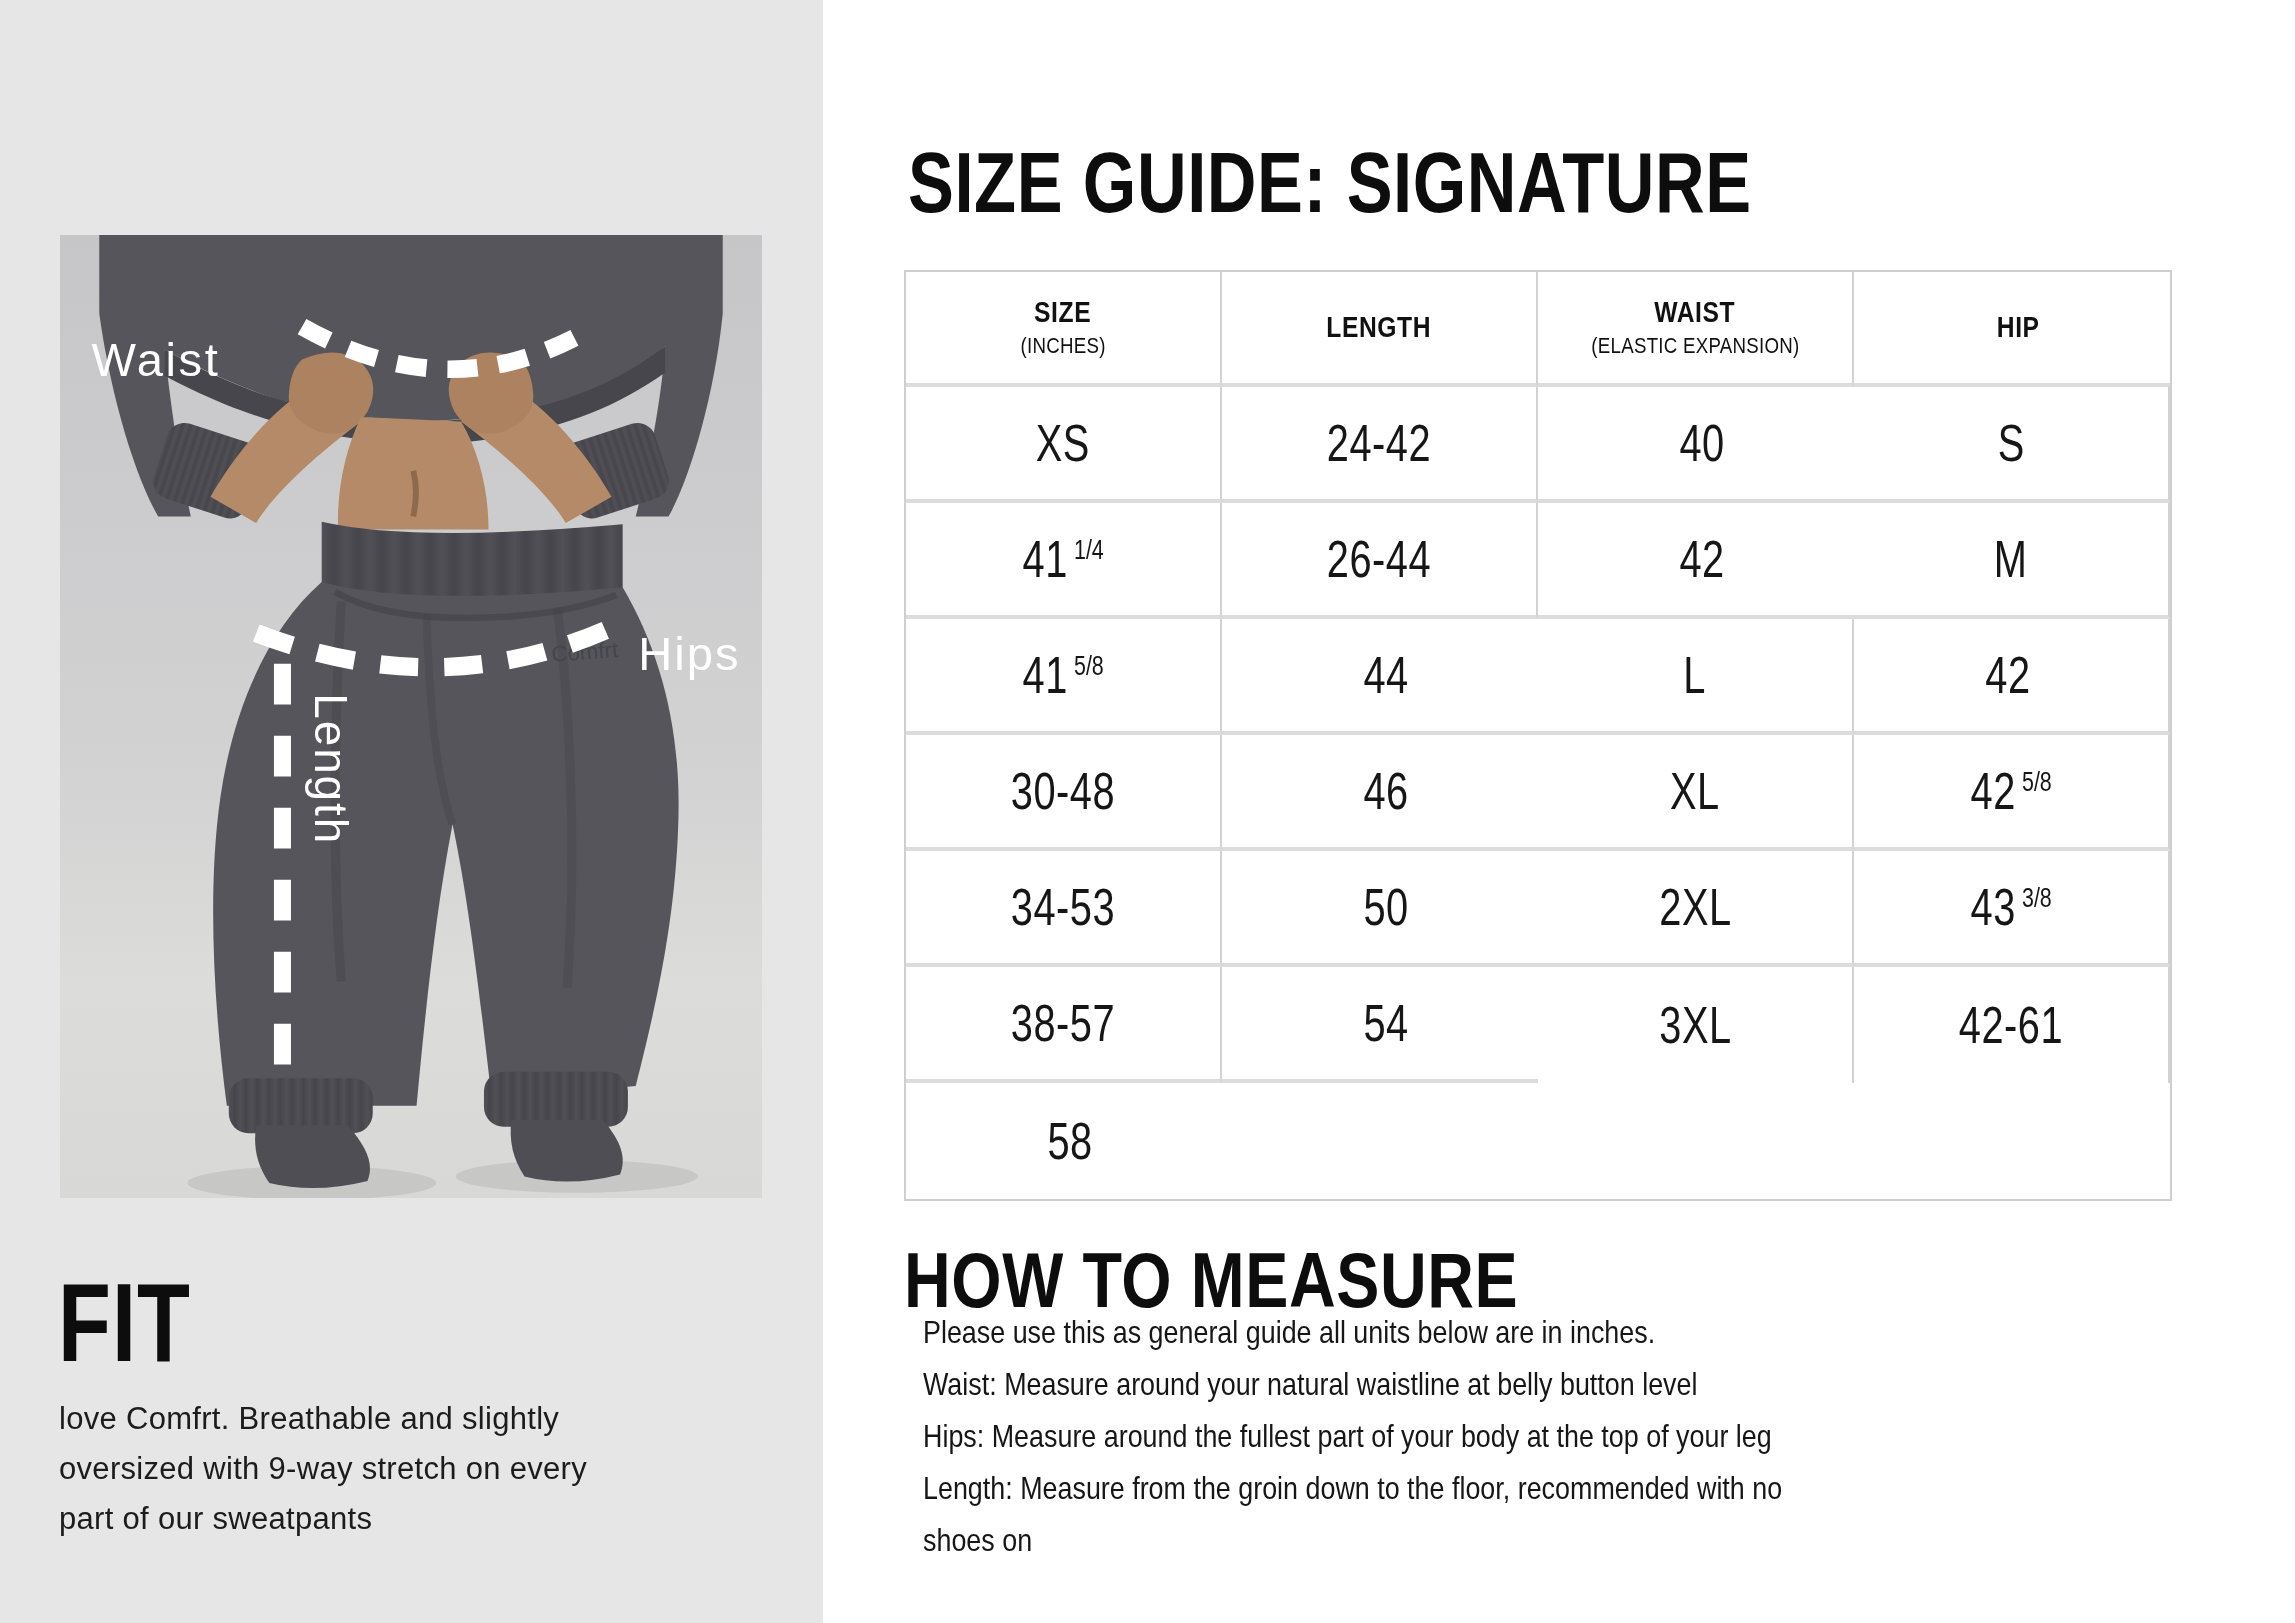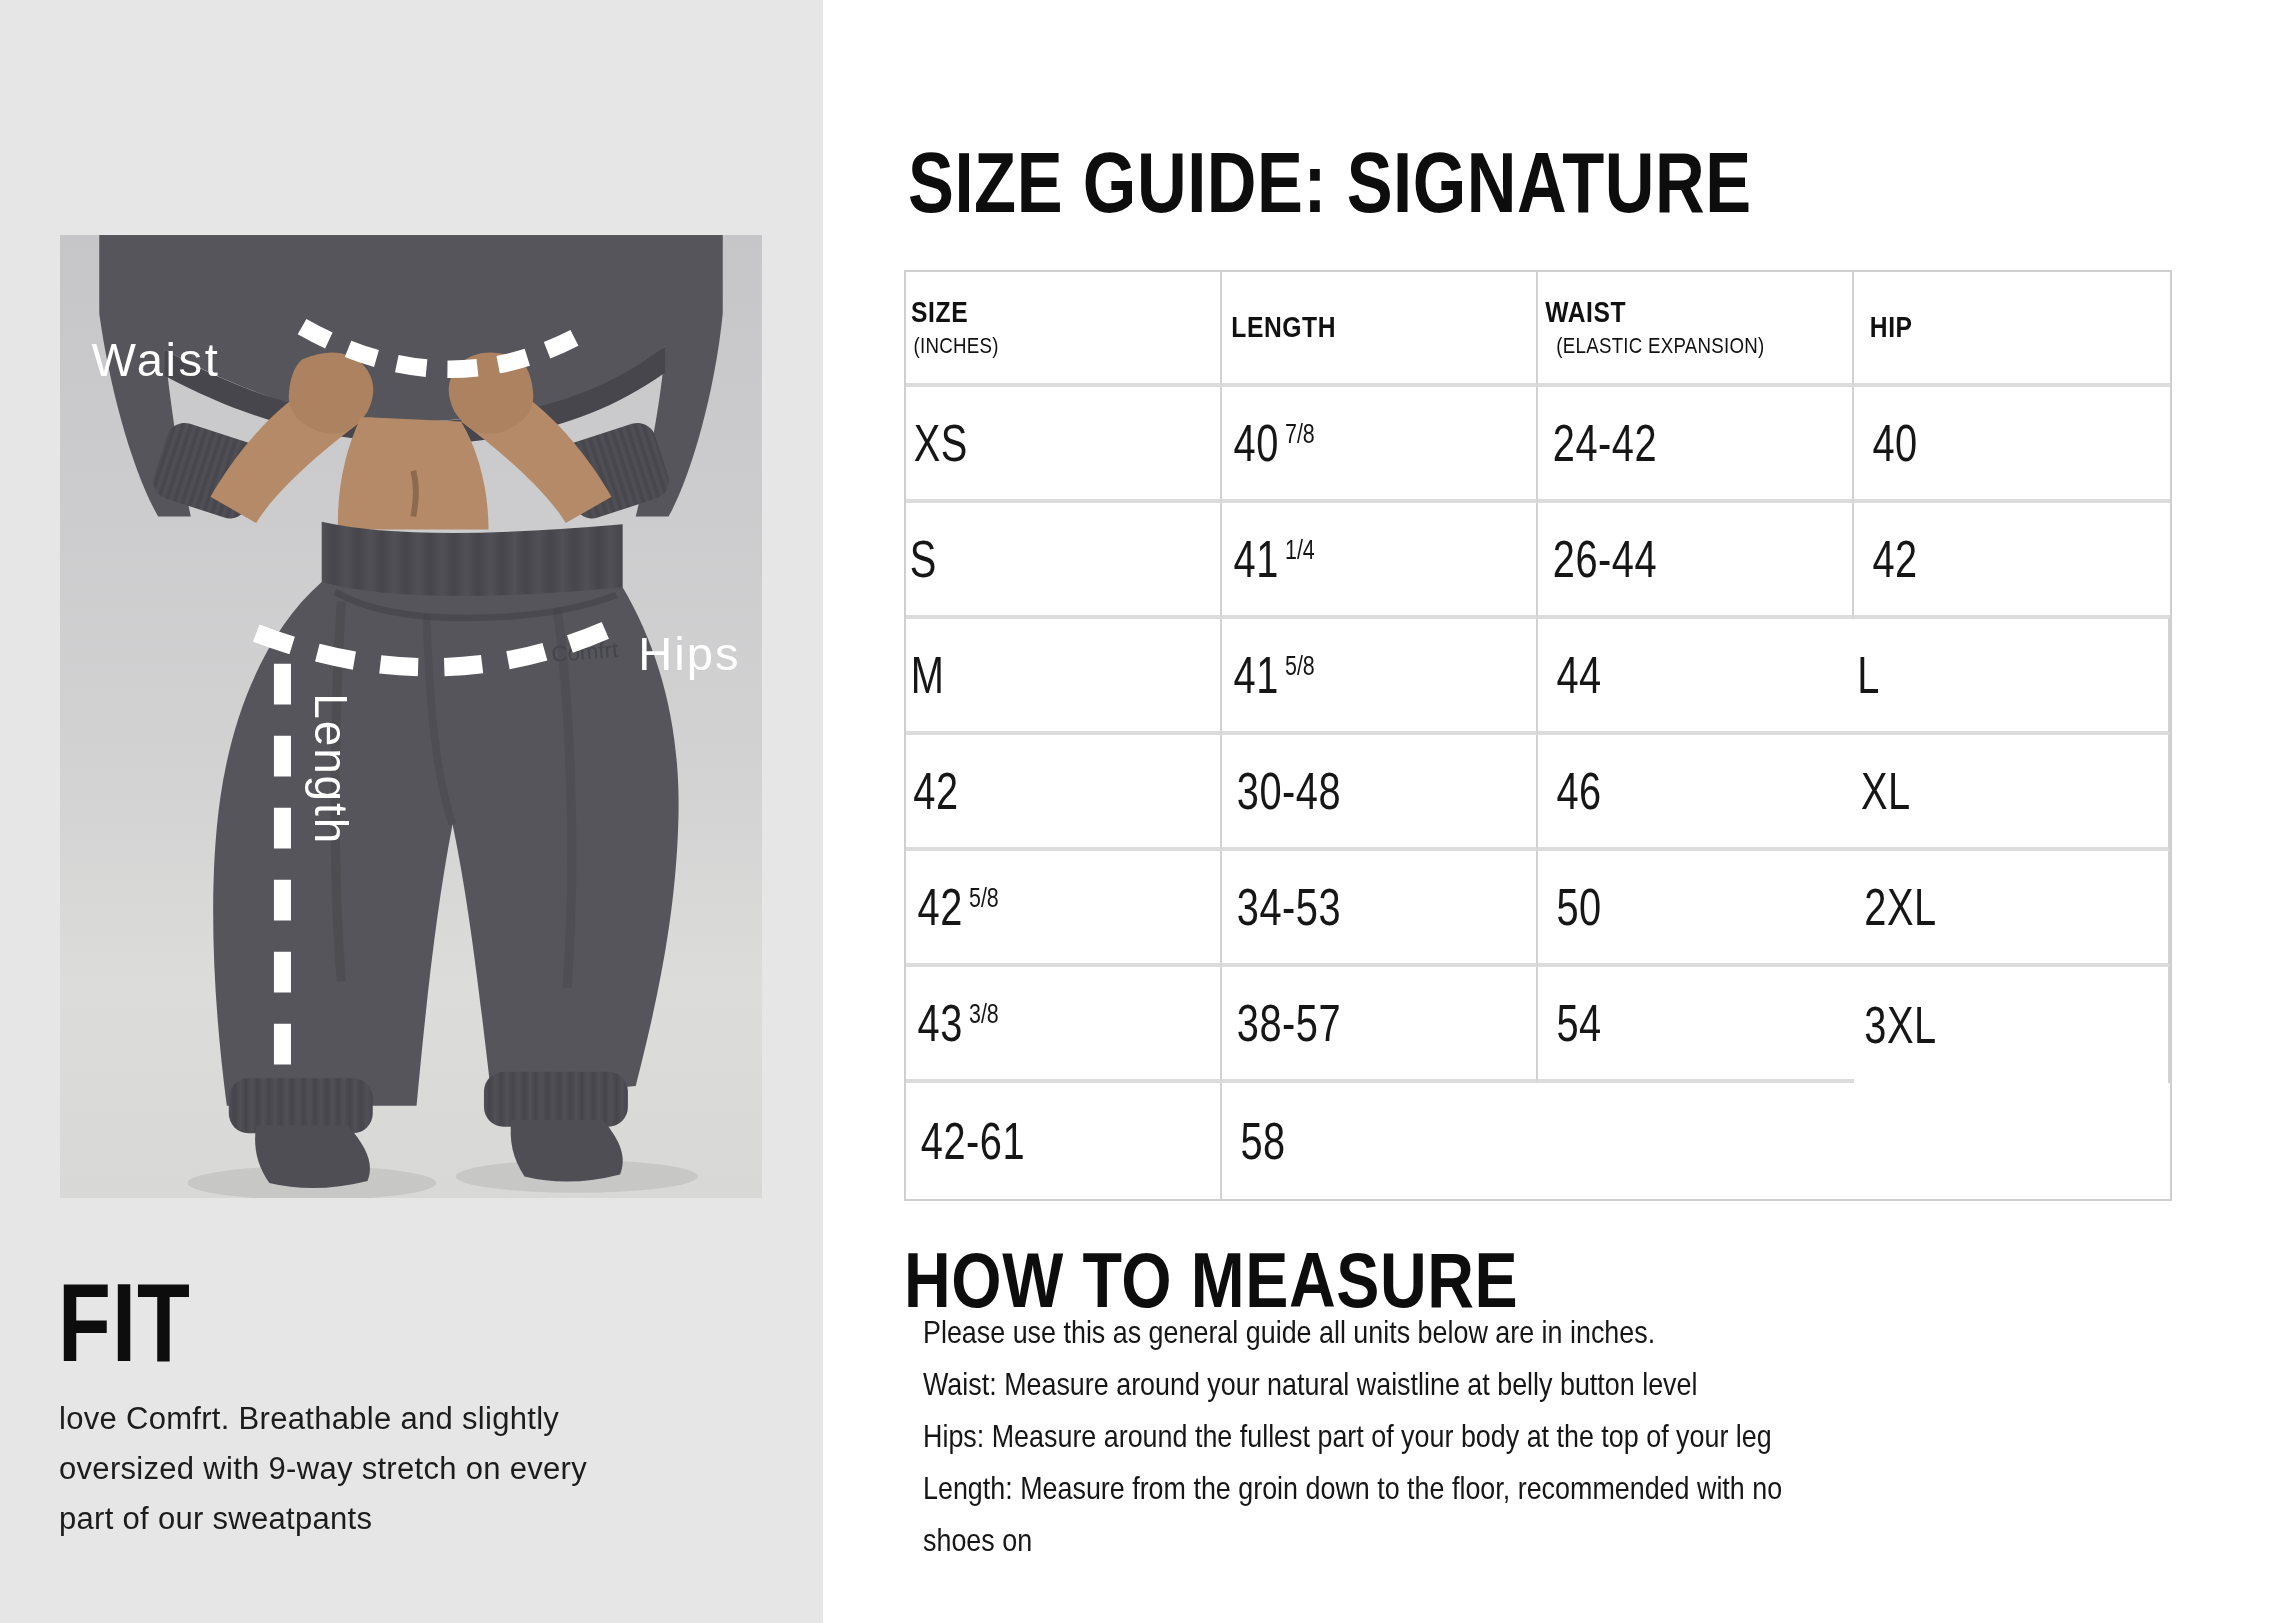--- a/index.html
+++ b/index.html
@@ -22,21 +22,21 @@
   .main-title{
     position:absolute;left:908px;top:139px;font-size:86px;font-weight:800;color:#0d0d0d;
     transform:scaleX(0.80);transform-origin:left top;line-height:1;letter-spacing:0.7px;white-space:nowrap;
   }
   .size-table{
     position:absolute;left:904px;top:270px;width:1268px;
     display:grid;grid-template-columns:1fr 1fr 1fr 1fr;grid-template-rows:115px repeat(7,116px);
     border:2.6px solid #cfcfcf;background:#ffffff;box-sizing:border-box;
   }
   .cell{
-    display:flex;flex-direction:column;align-items:flex-start;justify-content:center;
+    display:flex;flex-direction:column;align-items:center;justify-content:center;
     border-right:2px solid #d2d2d2;border-bottom:4.6px solid #dcdcdc;box-sizing:border-box;background:#fff;
   }
   .cell.last-col{border-right:none;padding-left:12px;}
   .cell.last-row{border-bottom:none;}
   .hdr-main{font-size:29px;font-weight:700;letter-spacing:0.7px;color:#111;transform:scaleX(0.85);}
   .hdr-sub{font-size:22px;font-weight:400;letter-spacing:0.3px;color:#111;margin-top:3.9px;transform:scaleX(0.85);}
   .cnd{display:inline-block;transform:scaleX(0.78);white-space:nowrap;}
   .val{font-size:51px;font-weight:400;color:#161616;letter-spacing:0.7px;}
   .frac{font-size:27.5px;vertical-align:0.62em;margin-left:7.9px;letter-spacing:0;}
   .htm-title{
@@ -145,23 +145,20 @@
     <span class="hdr-sub">(ELASTIC EXPANSION)</span>
   </div>
   <div class="cell last-col">
     <span class="hdr-main">HIP</span>
   </div>
 
   <div class="cell">
       <span class="cnd val">XS</span>
     </div>
   <div class="cell">
-      <span class="cnd val"><span>40</span><sup class="frac">7/8</sup></span>
-    </div>
-  <div class="cell">
       <span class="cnd val">24-42</span>
     </div>
   <div class="cell last-col">
       <span class="cnd val">40</span>
     </div>
 
   <div class="cell">
       <span class="cnd val">S</span>
     </div>
   <div class="cell">

